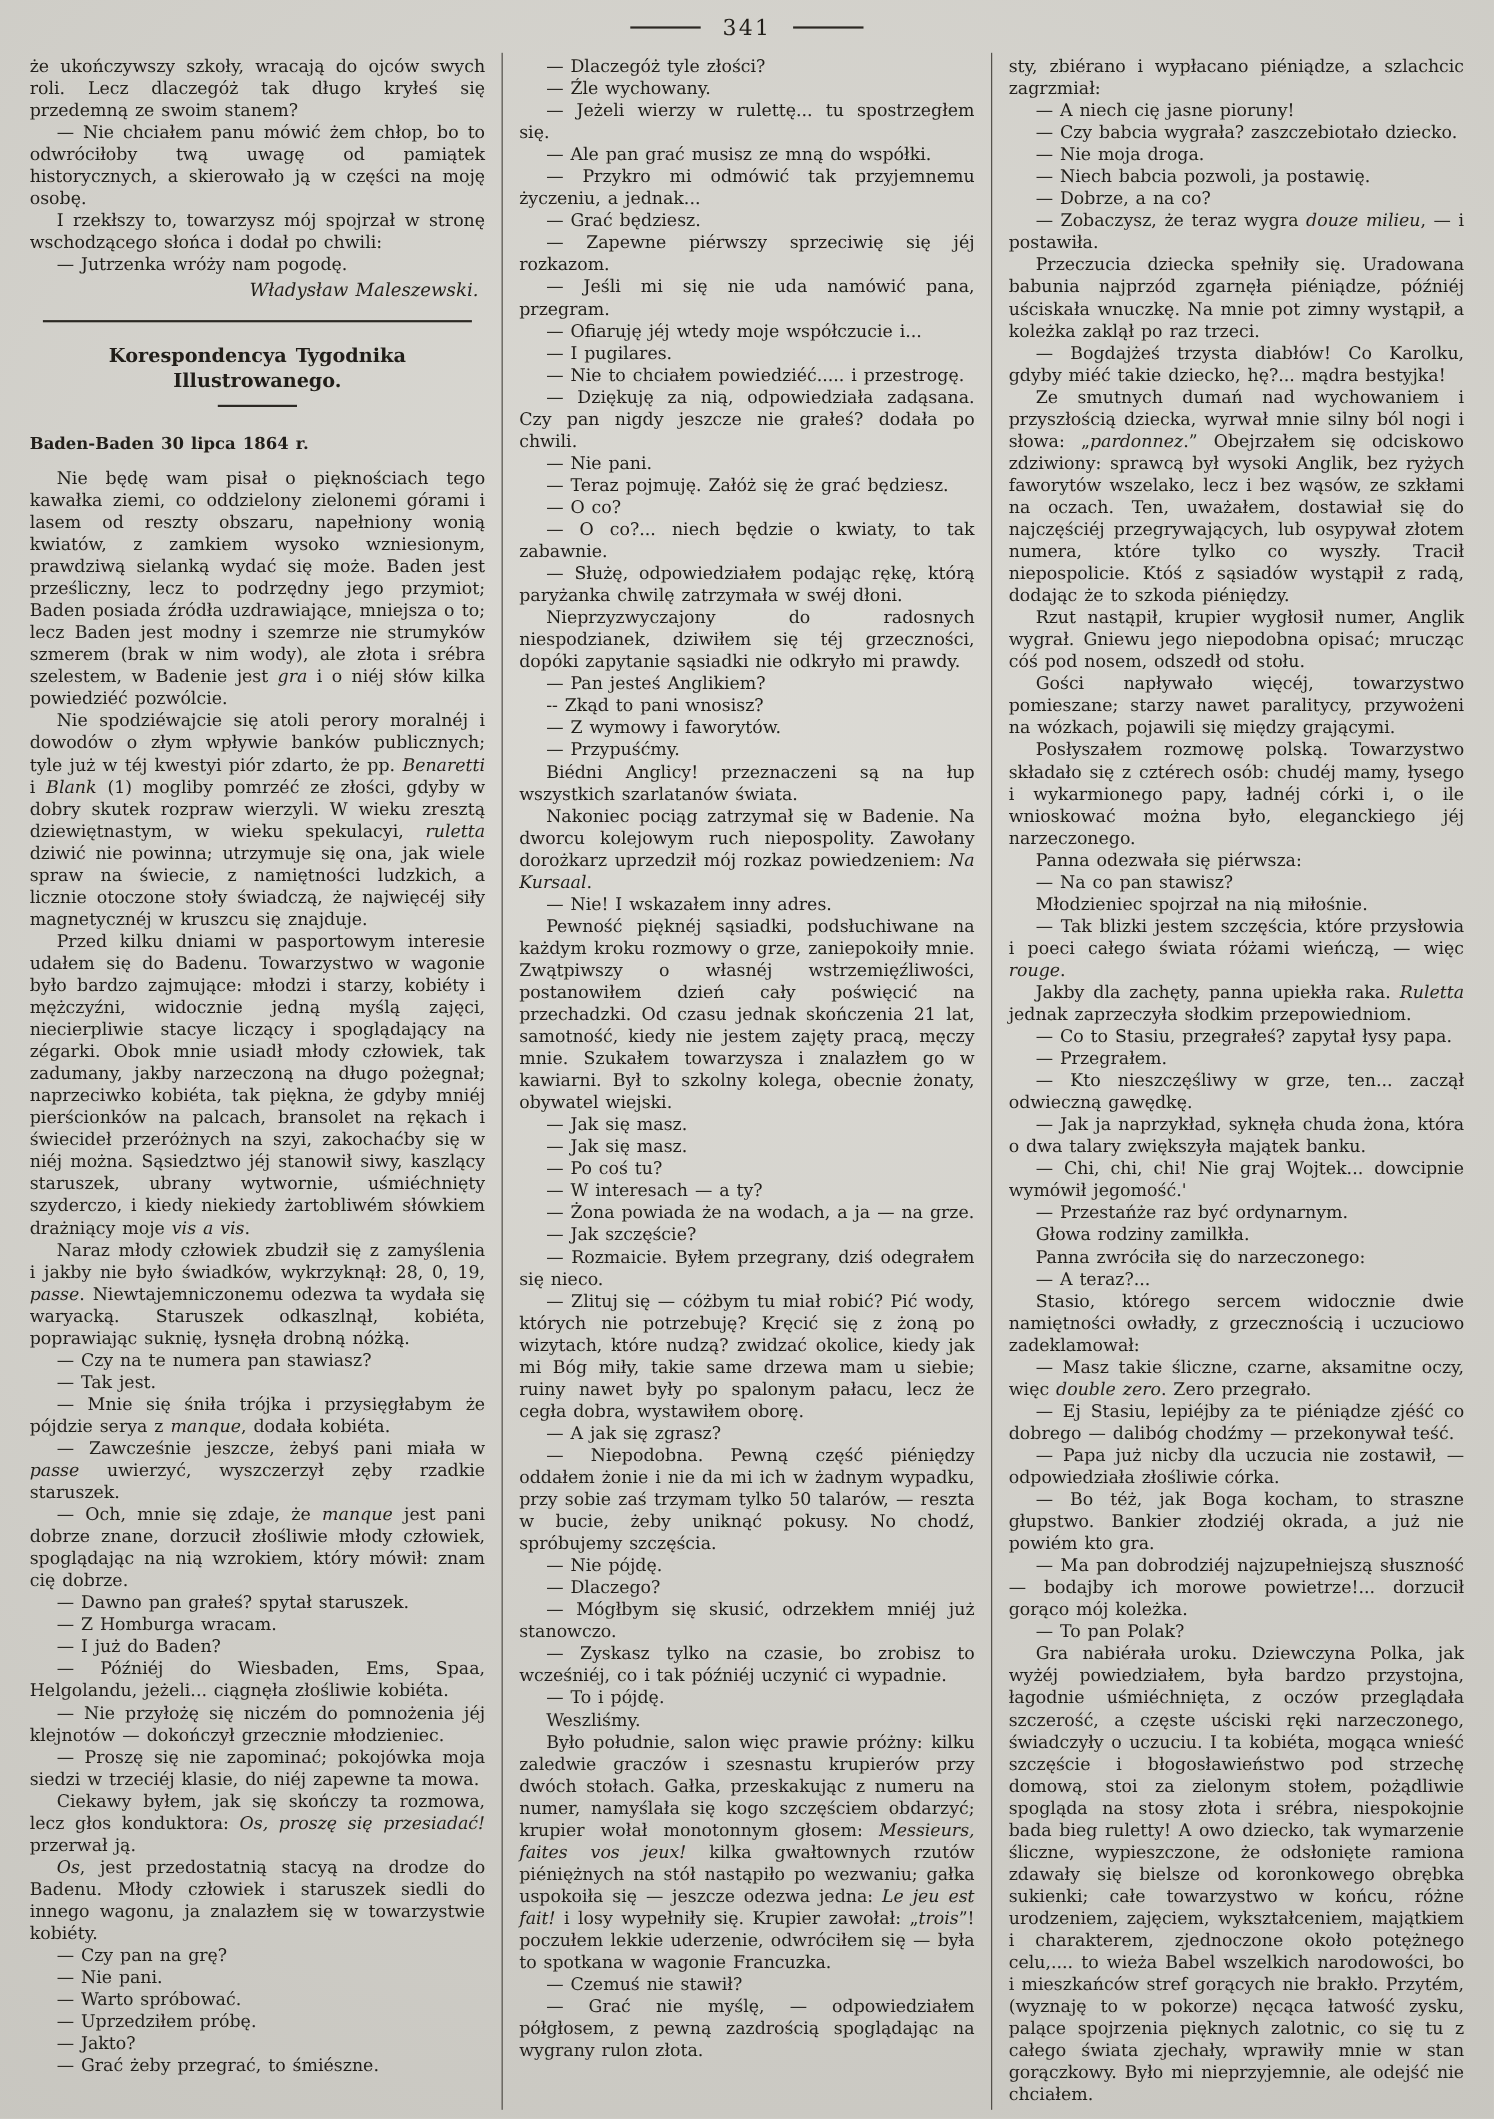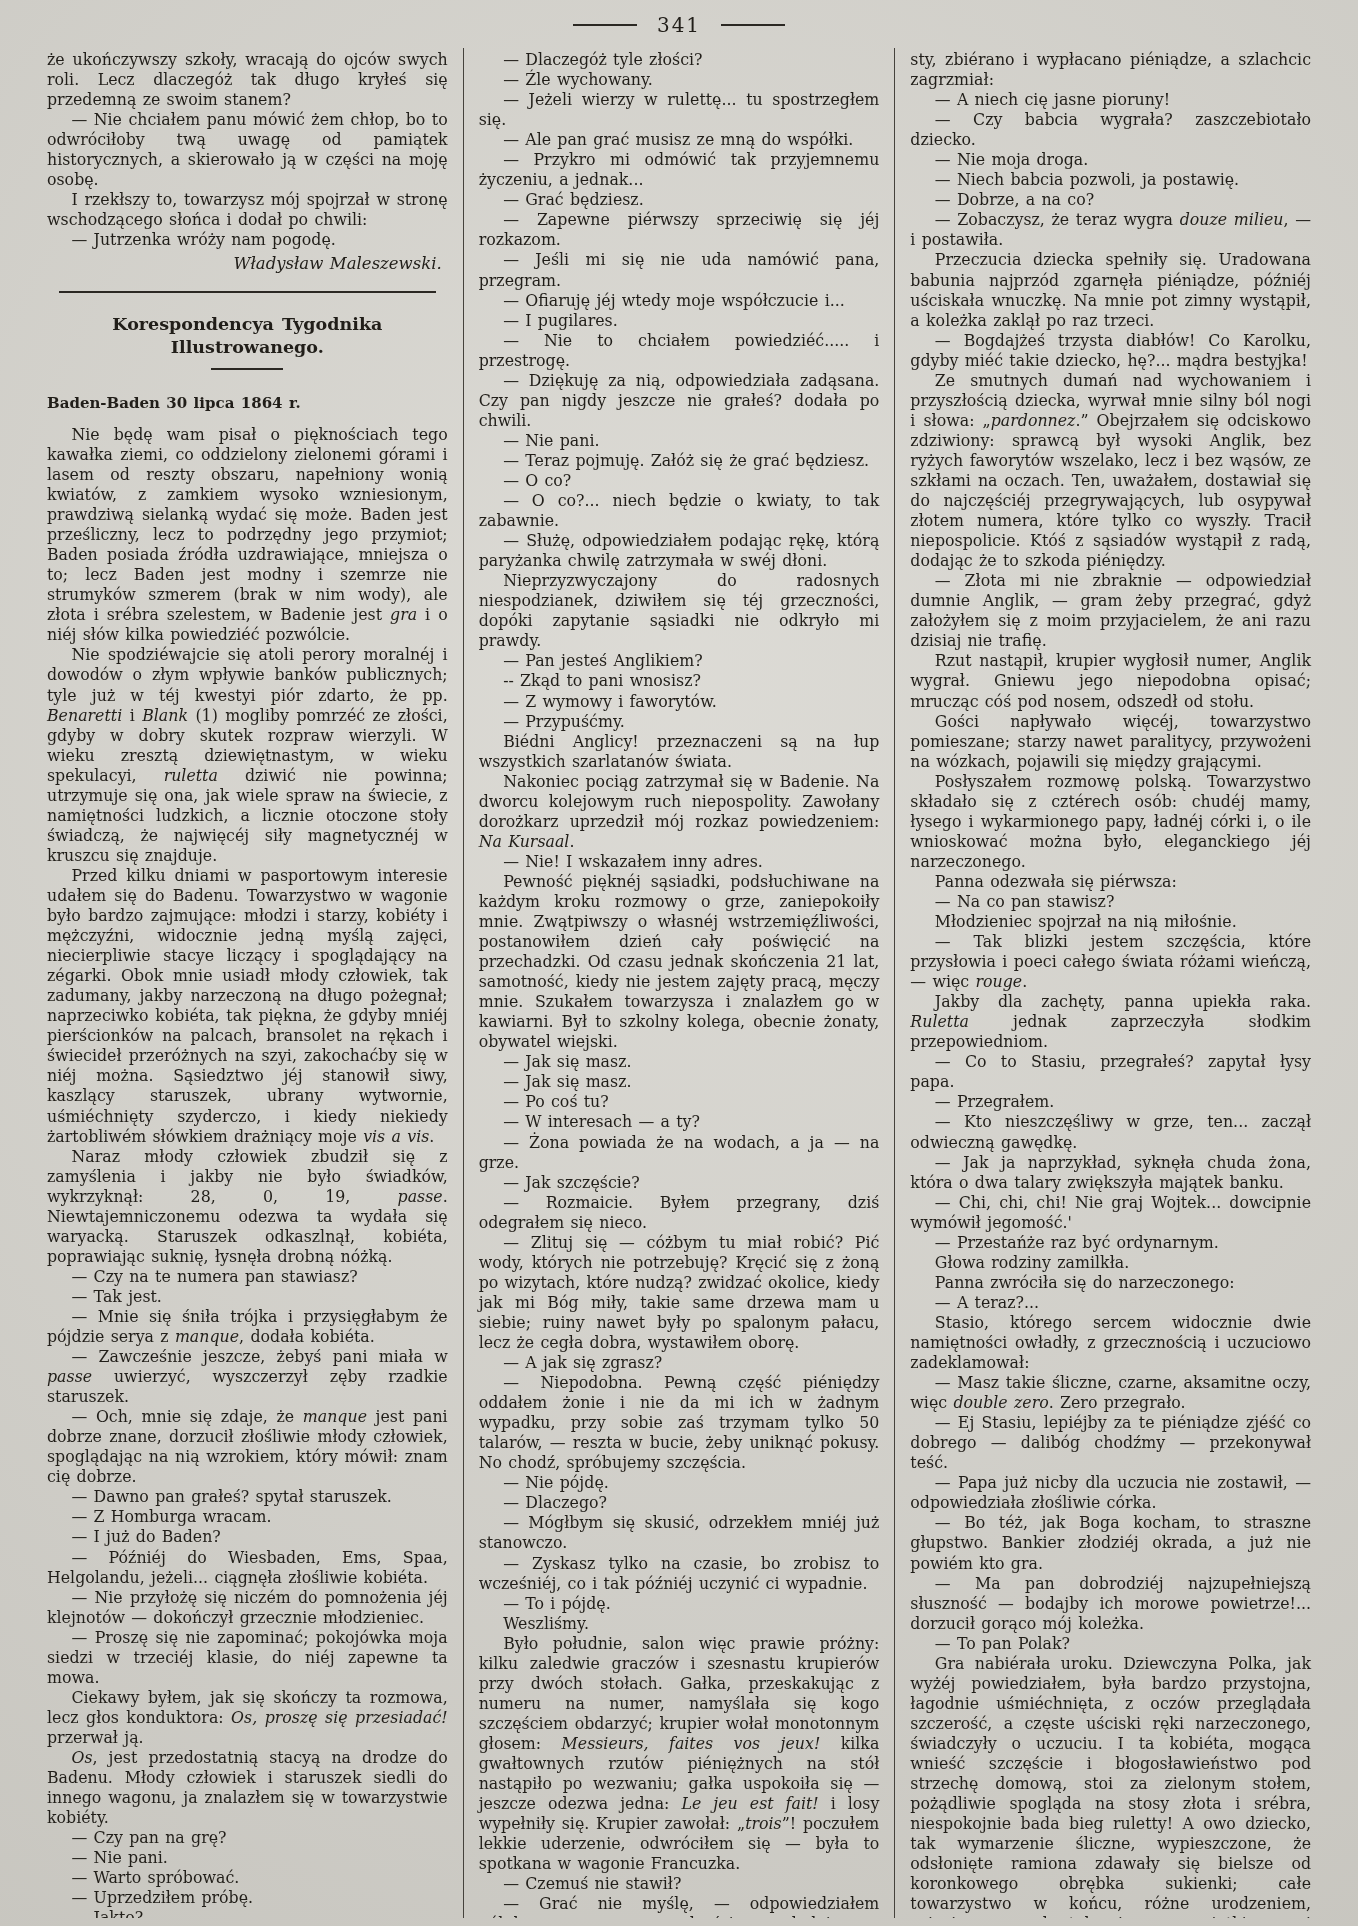--- a/index.html
+++ b/index.html
@@ -20,21 +20,21 @@
     display: flex; justify-content: center; align-items: center;
     gap: 20px; height: 34px; margin-bottom: 6px;
   }
   .dash { display: inline-block; width: 64px; height: 2px; background: #2b2823; }
   .pagenum { font-size: 20px; letter-spacing: 2px; }
 
   .cols {
     display: flex; align-items: stretch;
     box-sizing: border-box;
     height: calc(100% - 48px);
-    padding: 0 32px;
+    padding: 0 12px;
   }
   .col {
     flex: 1 1 0; box-sizing: border-box;
     padding: 2px 15px 0 15px;
     overflow: hidden;
     hyphens: auto; -webkit-hyphens: auto;
   }
   .col + .col { border-left: 1.5px solid #45423c; }
 
   .col p {
@@ -157,21 +157,20 @@
         <p class="cont">sty, zbiérano i wypłacano piéniądze, a szlachcic zagrzmiał:</p>
         <p class="p">— A niech cię jasne pioruny!</p>
         <p class="p">— Czy babcia wygrała? zaszczebiotało dziecko.</p>
         <p class="p">— Nie moja droga.</p>
         <p class="p">— Niech babcia pozwoli, ja postawię.</p>
         <p class="p">— Dobrze, a na co?</p>
         <p class="p">— Zobaczysz, że teraz wygra <i>douze milieu</i>, — i postawiła.</p>
         <p class="p">Przeczucia dziecka spełniły się. Uradowana babunia najprzód zgarnęła piéniądze, późniéj uściskała wnuczkę. Na mnie pot zimny wystąpił, a koleżka zaklął po raz trzeci.</p>
         <p class="p">— Bogdajżeś trzysta diabłów! Co Karolku, gdyby miéć takie dziecko, hę?... mądra bestyjka!</p>
         <p class="p">Ze smutnych dumań nad wychowaniem i przyszłością dziecka, wyrwał mnie silny ból nogi i słowa: „<i>pardonnez</i>.” Obejrzałem się odciskowo zdziwiony: sprawcą był wysoki Anglik, bez ryżych faworytów wszelako, lecz i bez wąsów, ze szkłami na oczach. Ten, uważałem, dostawiał się do najczęściéj przegrywających, lub osypywał złotem numera, które tylko co wyszły. Tracił niepospolicie. Któś z sąsiadów wystąpił z radą, dodając że to szkoda piéniędzy.</p>
-        <p class="p">— Złota mi nie zbraknie — odpowiedział dumnie Anglik, — gram żeby przegrać, gdyż założyłem się z moim przyjacielem, że ani razu dzisiaj nie trafię.</p>
         <p class="p">Rzut nastąpił, krupier wygłosił numer, Anglik wygrał. Gniewu jego niepodobna opisać; mrucząc cóś pod nosem, odszedł od stołu.</p>
         <p class="p">Gości napływało więcéj, towarzystwo pomieszane; starzy nawet paralitycy, przywożeni na wózkach, pojawili się między grającymi.</p>
         <p class="p">Posłyszałem rozmowę polską. Towarzystwo składało się z cztérech osób: chudéj mamy, łysego i wykarmionego papy, ładnéj córki i, o ile wnioskować można było, eleganckiego jéj narzeczonego.</p>
         <p class="p">Panna odezwała się piérwsza:</p>
         <p class="p">— Na co pan stawisz?</p>
         <p class="p">Młodzieniec spojrzał na nią miłośnie.</p>
         <p class="p">— Tak blizki jestem szczęścia, które przysłowia i poeci całego świata różami wieńczą, — więc <i>rouge</i>.</p>
         <p class="p">Jakby dla zachęty, panna upiekła raka. <i>Ruletta</i> jednak zaprzeczyła słodkim przepowiedniom.</p>
         <p class="p">— Co to Stasiu, przegrałeś? zapytał łysy papa.</p>
         <p class="p">— Przegrałem.</p>

